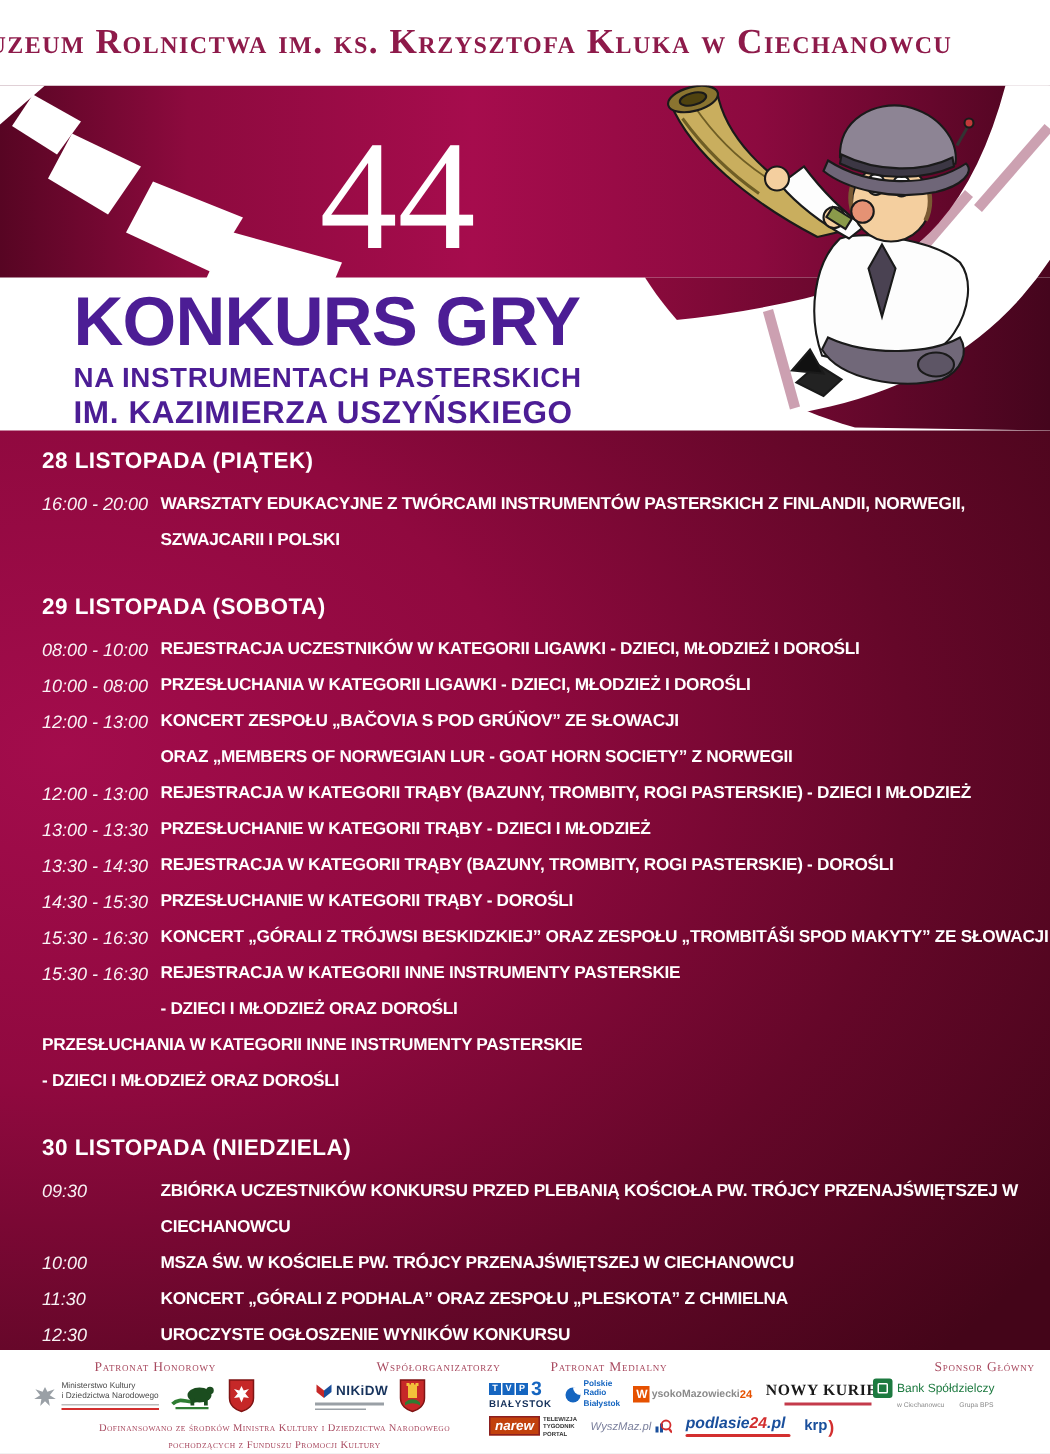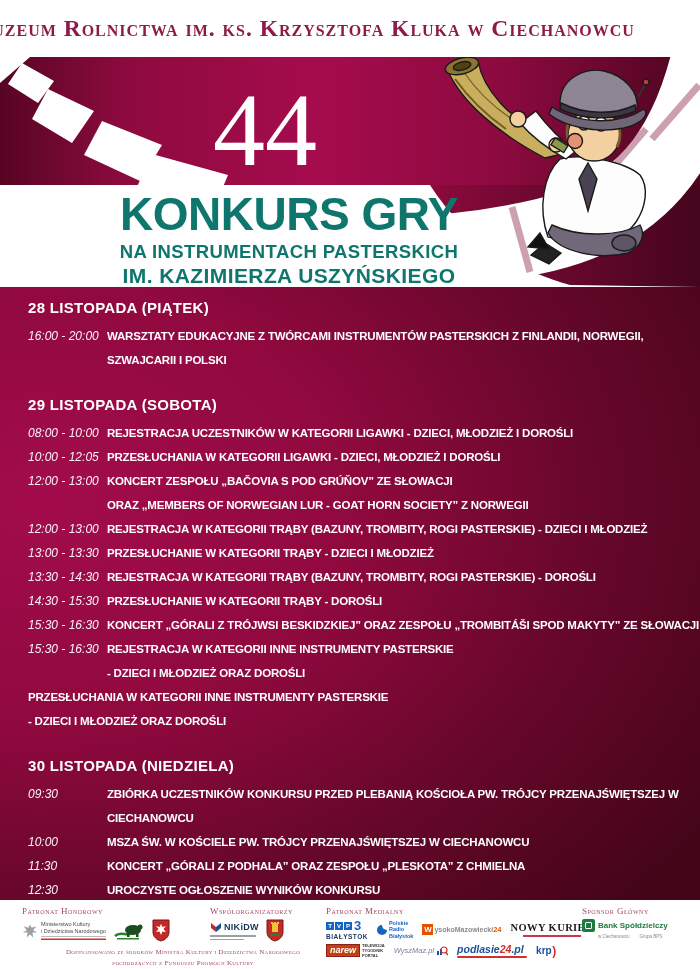--- a/index.html
+++ b/index.html
@@ -6,42 +6,42 @@
   .poster{position:relative;width:700px;height:969px;margin:0 auto;background:#fff;overflow:hidden;
           font-family:"Liberation Sans",sans-serif;}
   
   .top-bar{position:absolute;top:0;left:0;width:604px;height:57px;background:#fff;
            display:flex;align-items:center;justify-content:center;}
   .top-bar-title{font-family:"Liberation Serif",serif;font-variant:small-caps;font-weight:700;
                  font-size:23.5px;letter-spacing:1px;color:#8e1a4a;white-space:nowrap;}
   
   .hero{position:absolute;top:57px;left:0;width:700px;height:230px;background:#fff;border-radius:14px;}
   .hero svg{position:absolute;top:0;left:0;}
-  .hero-title-block{position:absolute;left:49px;top:130px;width:480px;text-align:center;
-                    color:#0f766e;line-height:1;}
+  .hero-title-block{position:absolute;left:49px;top:130px;width:480px;
+                    color:#4c1d95;line-height:1;}
   .hero-title{font-size:46px;font-weight:700;letter-spacing:-0.5px;margin:4px 0 6px 0;}
   .hero-sub1{font-size:18.5px;font-weight:700;letter-spacing:0.4px;margin:0 0 3px 0;}
   .hero-sub2{font-size:21px;font-weight:700;letter-spacing:0.4px;}
   
   .schedule{position:absolute;top:287px;left:0;width:700px;height:613px;box-sizing:border-box;
             padding:12px 18px 0 28px;color:#fff;
             background:radial-gradient(115% 95% at 6% 35%, #a30c4c 0%, #90093f 38%, #650729 70%, #440519 100%);}
   .section{margin-top:24px;}
   .section:first-child{margin-top:0;}
   .day-header{font-size:15px;font-weight:700;letter-spacing:0.3px;margin-bottom:8px;}
   .event-row{display:flex;}
   .event-time{flex:none;width:79px;font-style:italic;font-weight:400;font-size:12px;
               line-height:24px;opacity:0.95;}
   .event-lines{flex:1;min-width:0;}
   .event-line{font-weight:700;font-size:11.5px;letter-spacing:-0.2px;line-height:24px;white-space:nowrap;}
   
   .footer{position:absolute;top:900px;left:0;width:700px;height:69px;background:#fff;}
   .fgroup{position:absolute;top:6px;}
   .fheading{font-family:"Liberation Serif",serif;font-variant:small-caps;font-size:9px;
-            color:#a8495f;letter-spacing:0.5px;margin-bottom:3px;white-space:nowrap;}
+            color:#a8495f;letter-spacing:0.5px;margin-bottom:3px;white-space:nowrap;margin-left:41px;}
   .flogos{display:flex;align-items:center;gap:7px;}
   .g1{left:22px;} .g2{left:210px;} .g3{left:326px;} .g4{left:582px;}
   .logo{display:flex;align-items:center;gap:3px;}
   .mkidn-text{font-size:5.5px;color:#4a4a4a;line-height:1.25;}
   .flagbar{height:3px;width:100%;background:linear-gradient(to bottom,#fff 49%,#d32f2f 51%);
            border-top:0.5px solid #bbb;margin-top:1px;}
   .nikidw-wrap{display:flex;flex-direction:column;gap:1px;}
   .nikidw-row{display:flex;align-items:center;gap:2px;}
   .nikidw-label{font-size:9px;font-weight:700;color:#16325c;letter-spacing:0.3px;}
   .tinybar{height:1.5px;background:#9aa0a6;width:46px;margin-top:1px;}
@@ -77,21 +77,21 @@
   .podlasie .p1{color:#1a4f9c;} .podlasie .p2{color:#d32f2f;}
   .pod-underline{height:2px;background:#d32f2f;width:70px;border-radius:2px;margin-top:1px;}
   .krp{display:flex;align-items:center;}
   .krp-label{font-size:10px;font-weight:700;color:#1a4f9c;}
   .krp-paren{font-size:12px;font-weight:700;color:#d32f2f;margin-left:0.5px;}
   .bank{display:flex;flex-direction:column;}
   .bank-row{display:flex;align-items:center;gap:3px;}
   .bank-sq{width:13px;height:13px;background:#1d7a40;border-radius:2px;position:relative;}
   .bank-sq:after{content:"";position:absolute;left:3px;top:3px;right:3px;bottom:3px;
                  border:1.5px solid #fff;border-radius:1px;}
-  .bank-name{font-size:8px;font-weight:700;color:#1d7a40;white-space:nowrap;}
+  .bank-name{font-size:8px;font-weight:400;color:#1d7a40;white-space:nowrap;}
   .bank-sub{font-size:4.5px;color:#8a8a8a;margin-top:1.5px;display:flex;gap:10px;padding-left:16px;}
   .funding{position:absolute;left:16px;top:47px;width:334px;text-align:center;
            font-family:"Liberation Serif",serif;font-variant:small-caps;font-size:7px;
            color:#a8495f;line-height:1.5;letter-spacing:0.3px;}
 </style>
 </head>
 <body>
 
 <div class="poster">
 
@@ -202,21 +202,21 @@
       </div>
       <div class="section">
         <div class="day-header">29 LISTOPADA (SOBOTA)</div>
         <div class="event-row">
           <div class="event-time">08:00 - 10:00</div>
           <div class="event-lines">
             <div class="event-line">REJESTRACJA UCZESTNIKÓW W KATEGORII LIGAWKI - DZIECI, MŁODZIEŻ I DOROŚLI</div>
           </div>
         </div>
         <div class="event-row">
-          <div class="event-time">10:00 - 12:05</div>
+          <div class="event-time">10:00 - 08:00</div>
           <div class="event-lines">
             <div class="event-line">PRZESŁUCHANIA W KATEGORII LIGAWKI - DZIECI, MŁODZIEŻ I DOROŚLI</div>
           </div>
         </div>
         <div class="event-row">
           <div class="event-time">12:00 - 13:00</div>
           <div class="event-lines">
             <div class="event-line">KONCERT ZESPOŁU „BAČOVIA S POD GRÚŇOV” ZE SŁOWACJI</div>
             <div class="event-line">ORAZ „MEMBERS OF NORWEGIAN LUR - GOAT HORN SOCIETY” Z NORWEGII</div>
           </div>

